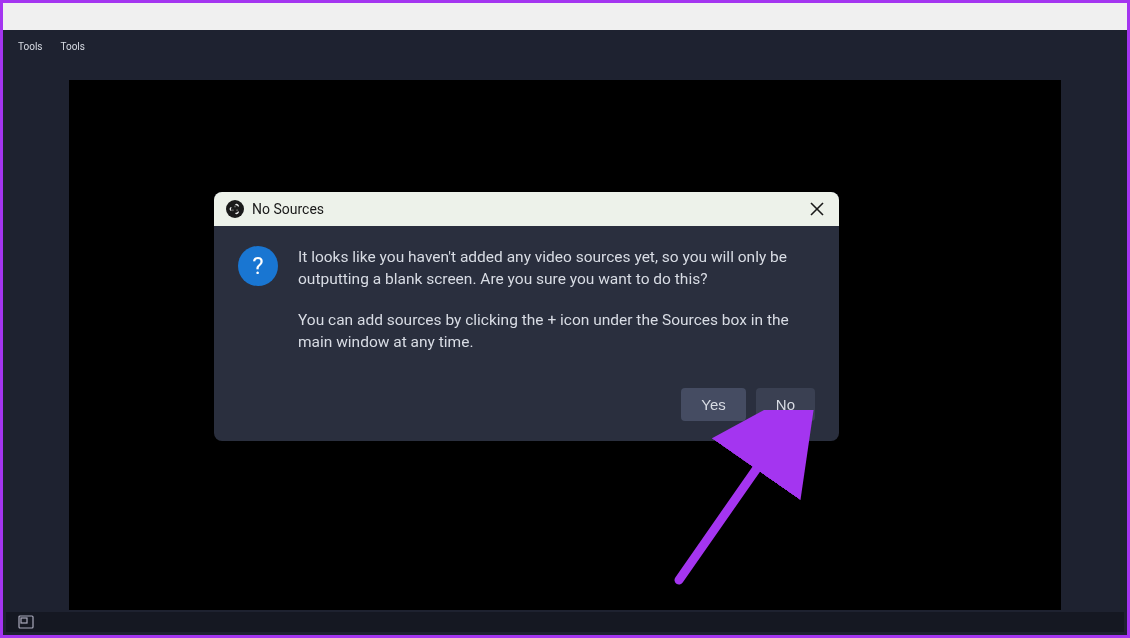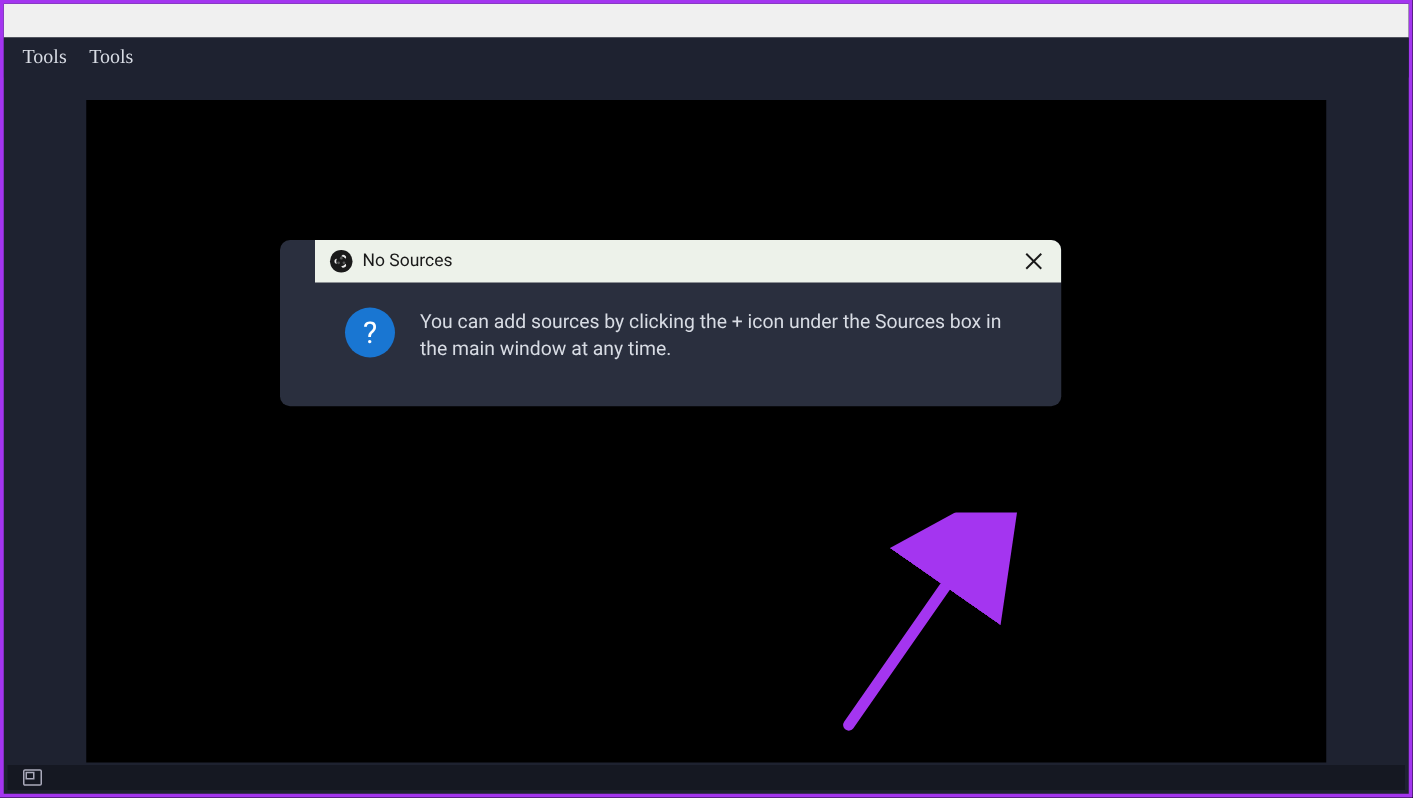--- a/index.html
+++ b/index.html
@@ -24,43 +24,41 @@
     .menu-bar {
       background: #1e2230;
       height: 32px;
       display: flex;
       align-items: center;
       padding: 0 15px;
       gap: 18px;
     }
     .menu-item {
       color: #d8dce4;
-      font-size: 16px;
+      font-size: 10px;
       cursor: pointer;
-      font-family: Liberation Serif, serif;
     }
     .main-area {
       padding: 18px 66px 12px 66px;
     }
     .preview-box {
       background: #000000;
       width: 100%;
       height: 530px;
       position: relative;
     }
     .dialog {
       position: absolute;
       top: 112px;
-      left: 155px;
+      left: 145px;
       width: 625px;
       background: #2a2f3e;
       border-radius: 8px;
       overflow: hidden;
       box-shadow: 0 8px 32px rgba(0,0,0,0.5);
-      padding-left: 28px;
     }
     .dialog-header {
       background: #edf2ea;
       height: 34px;
       display: flex;
       align-items: center;
       padding: 0 12px;
       justify-content: space-between;
     }
     .dialog-title-group {
@@ -198,24 +196,29 @@
           <svg viewBox="0 0 14 14" stroke="#1a1a1a" stroke-width="1.6">
             <line x1="1" y1="1" x2="13" y2="13"></line>
             <line x1="13" y1="1" x2="1" y2="13"></line>
           </svg>
         </span>
       </div>
 
       <div class="dialog-body">
         <div class="question-icon">?</div>
         <div class="dialog-text">
+          <p>It looks like you haven't added any video sources yet, so you will only be outputting a blank screen. Are you sure you want to do this?</p>
           <p>You can add sources by clicking the + icon under the Sources box in the main window at any time.</p>
         </div>
       </div>
 
+      <div class="dialog-footer">
+        <button class="dialog-button primary">Yes</button>
+        <button class="dialog-button">No</button>
+      </div>
     </div>
 
     <div class="arrow-annotation">
       <svg width="190" height="180" viewBox="0 0 190 180">
         <defs>
           <marker id="arrowhead" markerWidth="12" markerHeight="12" refX="6" refY="6" orient="auto">
             <polygon points="0 0, 12 6, 0 12" fill="#a435f0"></polygon>
           </marker>
         </defs>
         <line x1="40" y1="170" x2="148" y2="15" stroke="#a435f0" stroke-width="9" marker-end="url(#arrowhead)" stroke-linecap="round"></line>

